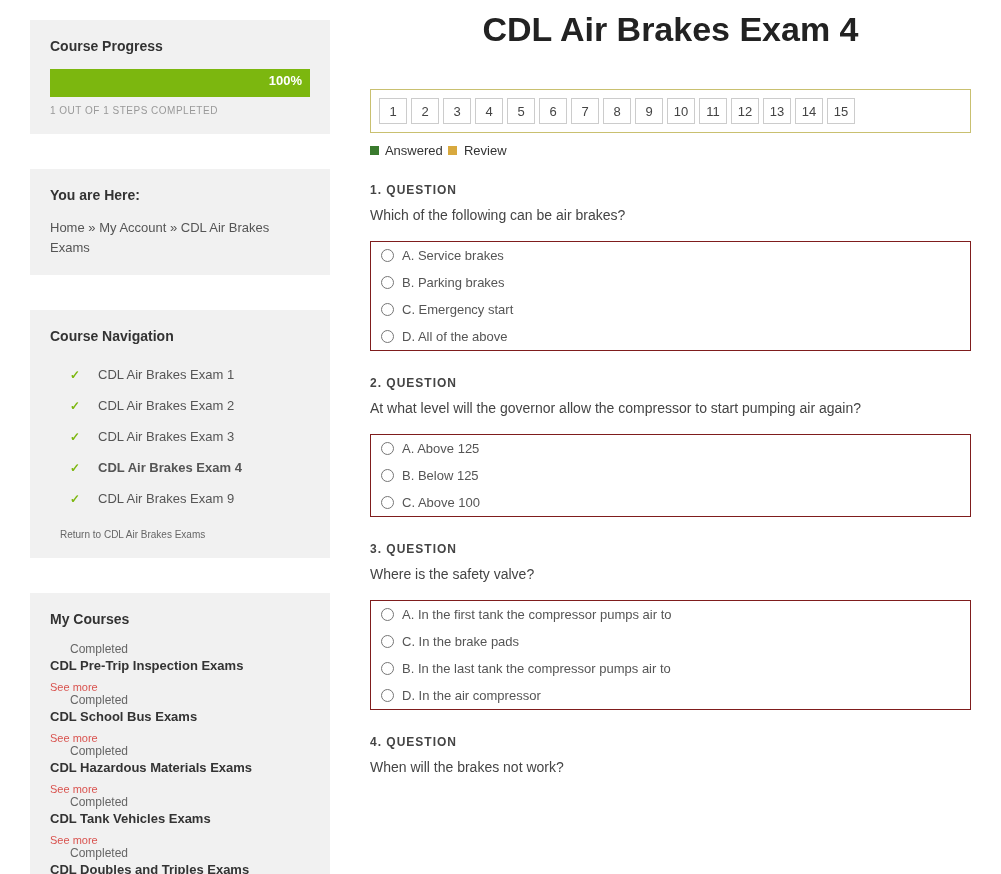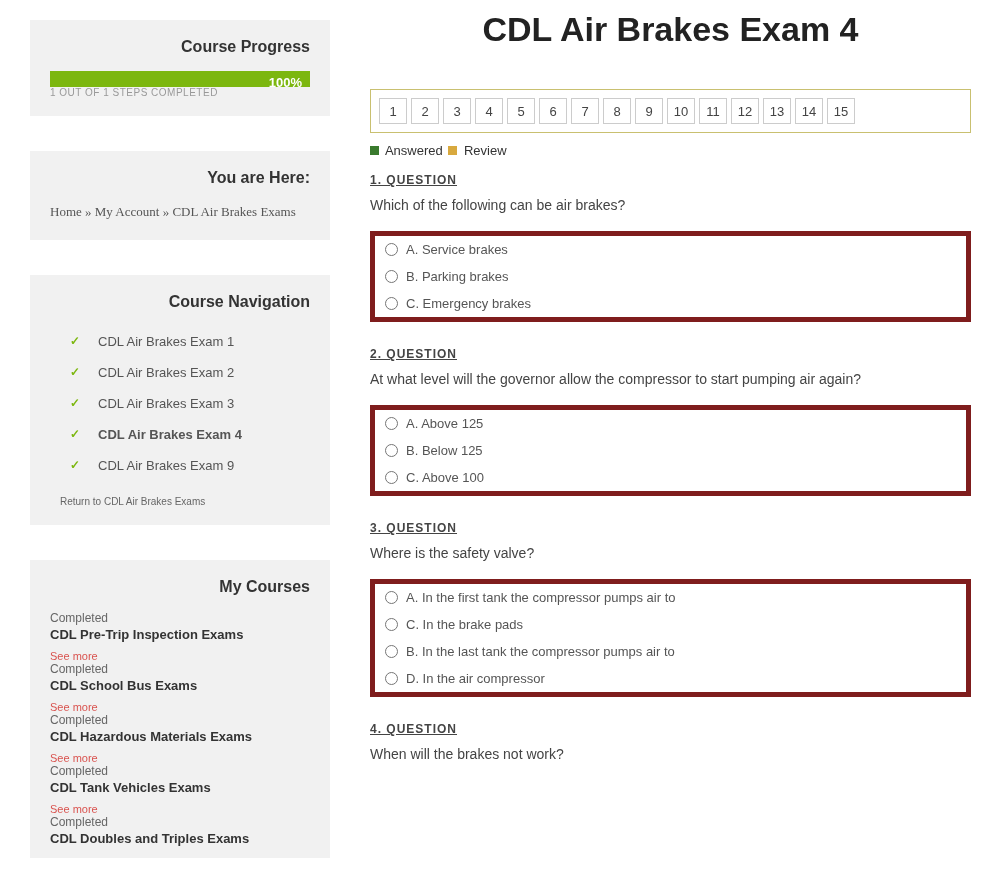--- a/index.html
+++ b/index.html
@@ -22,51 +22,50 @@
     .main {
       flex: 1;
     }
     .widget {
       background: #f1f1f1;
       padding: 18px 20px;
       margin-bottom: 35px;
     }
     .widget-title {
       font-weight: bold;
-      font-size: 16px;
+      font-size: 14px;
       color: #333;
       margin-bottom: 15px;
-      text-align: right;
     }
     .progress-bar {
-      height: 16px;
+      height: 28px;
       background: #7cb70f;
       position: relative;
-      margin-bottom: 0;
+      margin-bottom: 8px;
     }
     .progress-text {
       position: absolute;
       right: 8px;
       top: 0;
       line-height: 24px;
       color: #fff;
       font-weight: bold;
       font-size: 13px;
     }
     .progress-steps {
       font-size: 10px;
       color: #999;
       letter-spacing: 0.5px;
     }
     .breadcrumb {
       font-size: 13px;
       color: #555;
       line-height: 1.5;
     }
-    .breadcrumb span { color: #555; font-family: Liberation Serif, serif; }
+    .breadcrumb span { color: #555; }
     .nav-list {
       list-style: none;
       margin-bottom: 15px;
     }
     .nav-item {
       display: flex;
       align-items: center;
       padding: 8px 0 8px 20px;
       font-size: 13px;
       color: #555;
@@ -83,20 +82,21 @@
       font-size: 10px;
       color: #666;
       padding-left: 10px;
     }
     .course-block {
       margin-bottom: 6px;
     }
     .course-status {
       font-size: 12px;
       color: #666;
+      margin-left: 20px;
     }
     .course-name {
       font-weight: bold;
       font-size: 13px;
       color: #333;
       padding: 2px 0;
     }
     .see-more {
       font-size: 11px;
       color: #d9534f;
@@ -127,49 +127,48 @@
       align-items: center;
       justify-content: center;
       font-size: 13px;
       color: #444;
       cursor: pointer;
       padding: 0 4px;
     }
     .legend {
       font-size: 13px;
       color: #333;
-      margin-bottom: 15px;
+      margin-bottom: 25px;
     }
     .legend-sq {
       display: inline-block;
       width: 9px;
       height: 9px;
       margin-right: 3px;
       vertical-align: baseline;
     }
     .sq-green { background: #3a7a2e; }
     .sq-yellow { background: #d8a93e; }
     .question-block {
       margin-bottom: 25px;
     }
     .q-label {
       font-size: 12px;
       font-weight: bold;
       letter-spacing: 1px;
       color: #444;
       margin-bottom: 10px;
-      text-decoration: underline;
     }
     .q-text {
       font-size: 14px;
       color: #444;
       margin-bottom: 18px;
     }
     .options-box {
-      border: 5px solid #7f1d1d;
+      border: 1px solid #7f1d1d;
     }
     .option {
       padding: 6px 10px;
       display: flex;
       align-items: center;
       font-size: 13px;
       color: #555;
     }
     .option input {
       margin-right: 8px;
@@ -293,21 +292,25 @@
             <label class="option">
               <input type="radio" name="q0" style="">
               <span>A. Service brakes</span>
             </label>
             <label class="option">
               <input type="radio" name="q0" style="">
               <span>B. Parking brakes</span>
             </label>
             <label class="option">
               <input type="radio" name="q0" style="">
-              <span>C. Emergency brakes</span>
+              <span>C. Emergency start</span>
+            </label>
+            <label class="option">
+              <input type="radio" name="q0" style="">
+              <span>D. All of the above</span>
             </label>
           </div>
         </div>
         <div class="question-block">
           <div class="q-label">2. QUESTION</div>
           <div class="q-text">At what level will the governor allow the compressor to start pumping air again?</div>
           <div class="options-box">
             <label class="option">
               <input type="radio" name="q1" style="">
               <span>A. Above 125</span>

